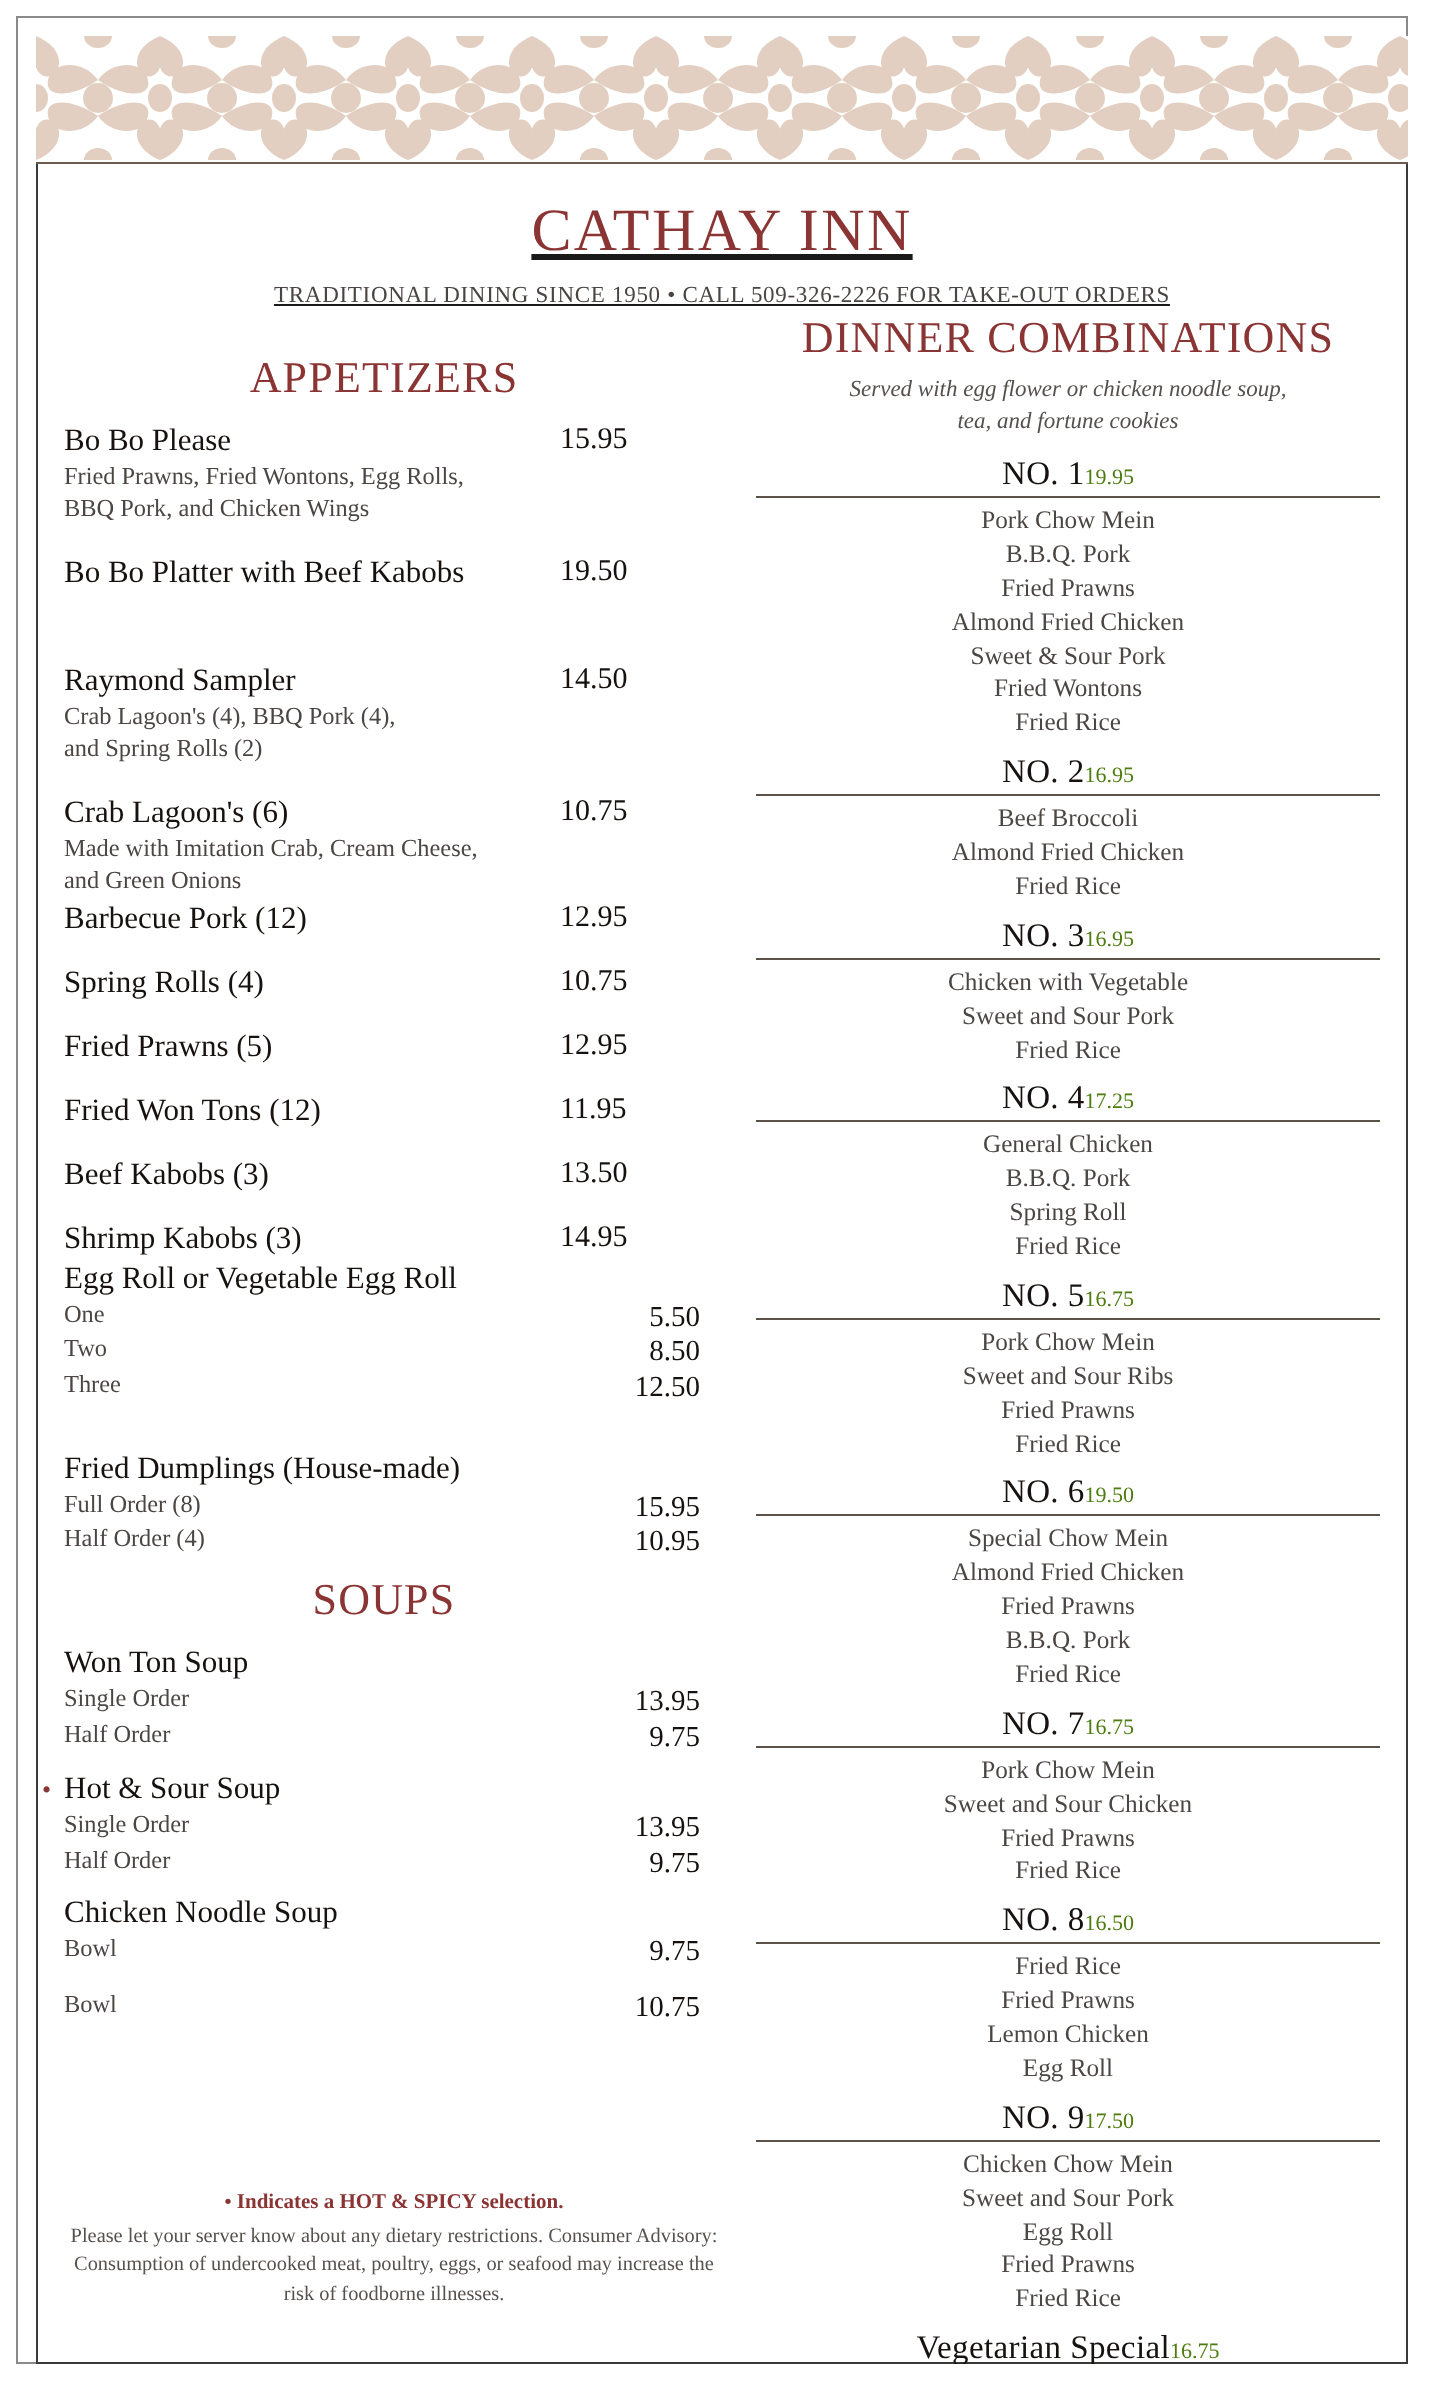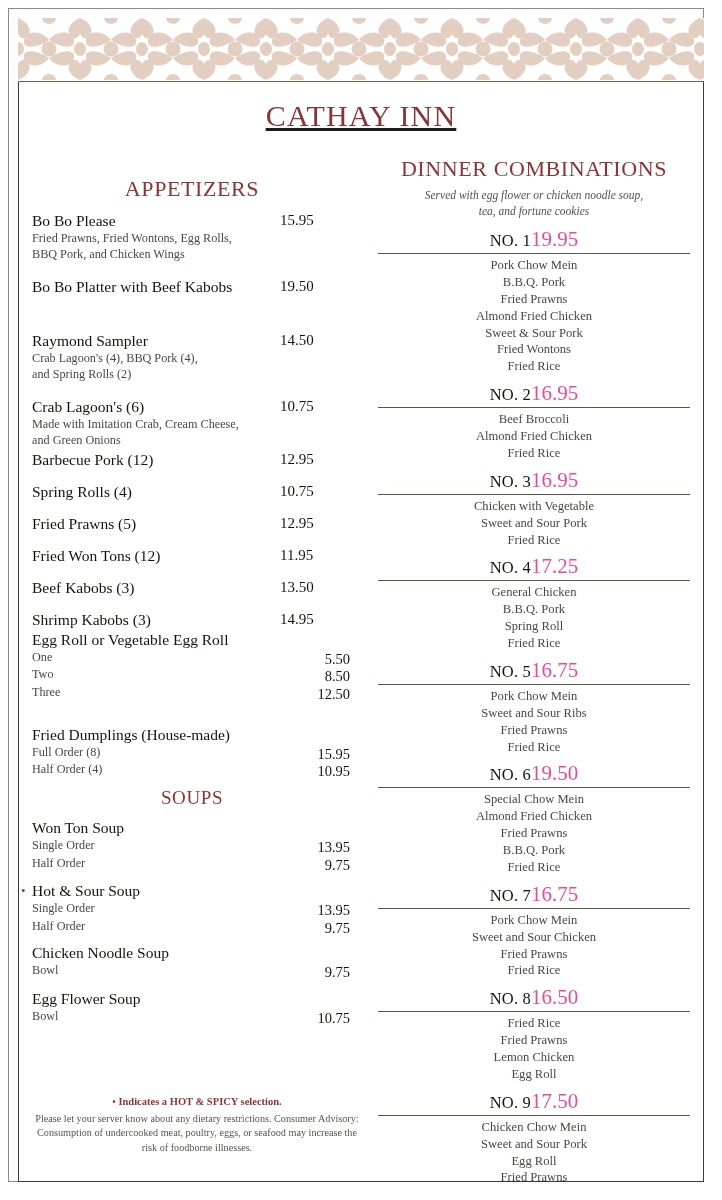--- a/index.html
+++ b/index.html
@@ -49,21 +49,21 @@
 
   
   .columns{position:absolute;left:0;top:138px;width:686px;height:1020px;}
   .col-left{position:absolute;left:14px;top:0;width:320px;margin-top:20px;}
   .col-right{position:absolute;left:360px;top:0;width:312px;}
 
   .section-title{
     text-align:center;color:#8b3434;font-size:22px;letter-spacing:.6px;
     margin:0 0 10px 0;
   }
-  .section-title.small{font-size:19px;}
+  .section-title.small{font-size:22px;}
 
   .section-sub{
     text-align:center;font-style:italic;font-size:11.5px;color:#55504d;
     line-height:1.35;margin:-4px 0 8px 0;
   }
 
   
   .item{position:relative;margin-bottom:2px;}
   .item-head{display:flex;align-items:baseline;}
   .item-name{
@@ -92,21 +92,21 @@
 
   
   .combo{margin-bottom:6px;}
   .combo-head{
     position:relative;display:flex;align-items:baseline;
     justify-content:center;
     border-bottom:1.4px solid #5d5248;
     padding-bottom:1px;
   }
   .combo-no{font-size:16.5px;color:#17120f;letter-spacing:.2px;}
-  .combo-price{font-size:21px;color:#ec4899;}
+  .combo-price{font-size:11px;color:#4d7c0f;}
   .combo-items{
     text-align:center;font-size:12.6px;color:#4b4644;
     line-height:1.34;margin-top:3px;
   }
 
   
   .footer{
     position:absolute;left:14px;top:1078px;width:330px;text-align:center;
   }
   .hot-note{
@@ -146,20 +146,21 @@
             <ellipse cx="31" cy="62" rx="7" ry="6"></ellipse>
           </g>
         </pattern>
       </defs>
       <rect width="686" height="62" fill="url(#quat)"></rect>
     </svg>
   </div>
 
   <div class="masthead">
     <div class="restaurant-name">CATHAY INN</div>
+    <div class="tagline">TRADITIONAL DINING SINCE 1950 • CALL 509-326-2226 FOR TAKE-OUT ORDERS</div>
   </div>
 
   <div class="columns">
 
     <div class="col-left">
       <div class="section-title">APPETIZERS</div>
       <div id="appetizer-list">
           <div class="item">
             <div class="item-head">
               <span class="item-name">Bo Bo Please</span>
@@ -290,21 +291,20 @@
           <div style="height: 6px;"></div>
           <div class="item">
             <div class="item-name">Chicken Noodle Soup</div>
             <div class="subrow">
               <span class="sub-label">Bowl</span>
               <span class="sub-price">9.75</span>
             </div>
           </div>
           <div style="height: 8px;"></div>
           <div class="item">
-            <div class="item-name">Egg Flower Soup</div>
             <div class="subrow">
               <span class="sub-label">Bowl</span>
               <span class="sub-price">10.75</span>
             </div>
           </div>
           <div style="height: 0px;"></div>
         </div>
     </div>
 
     <div class="col-right">

